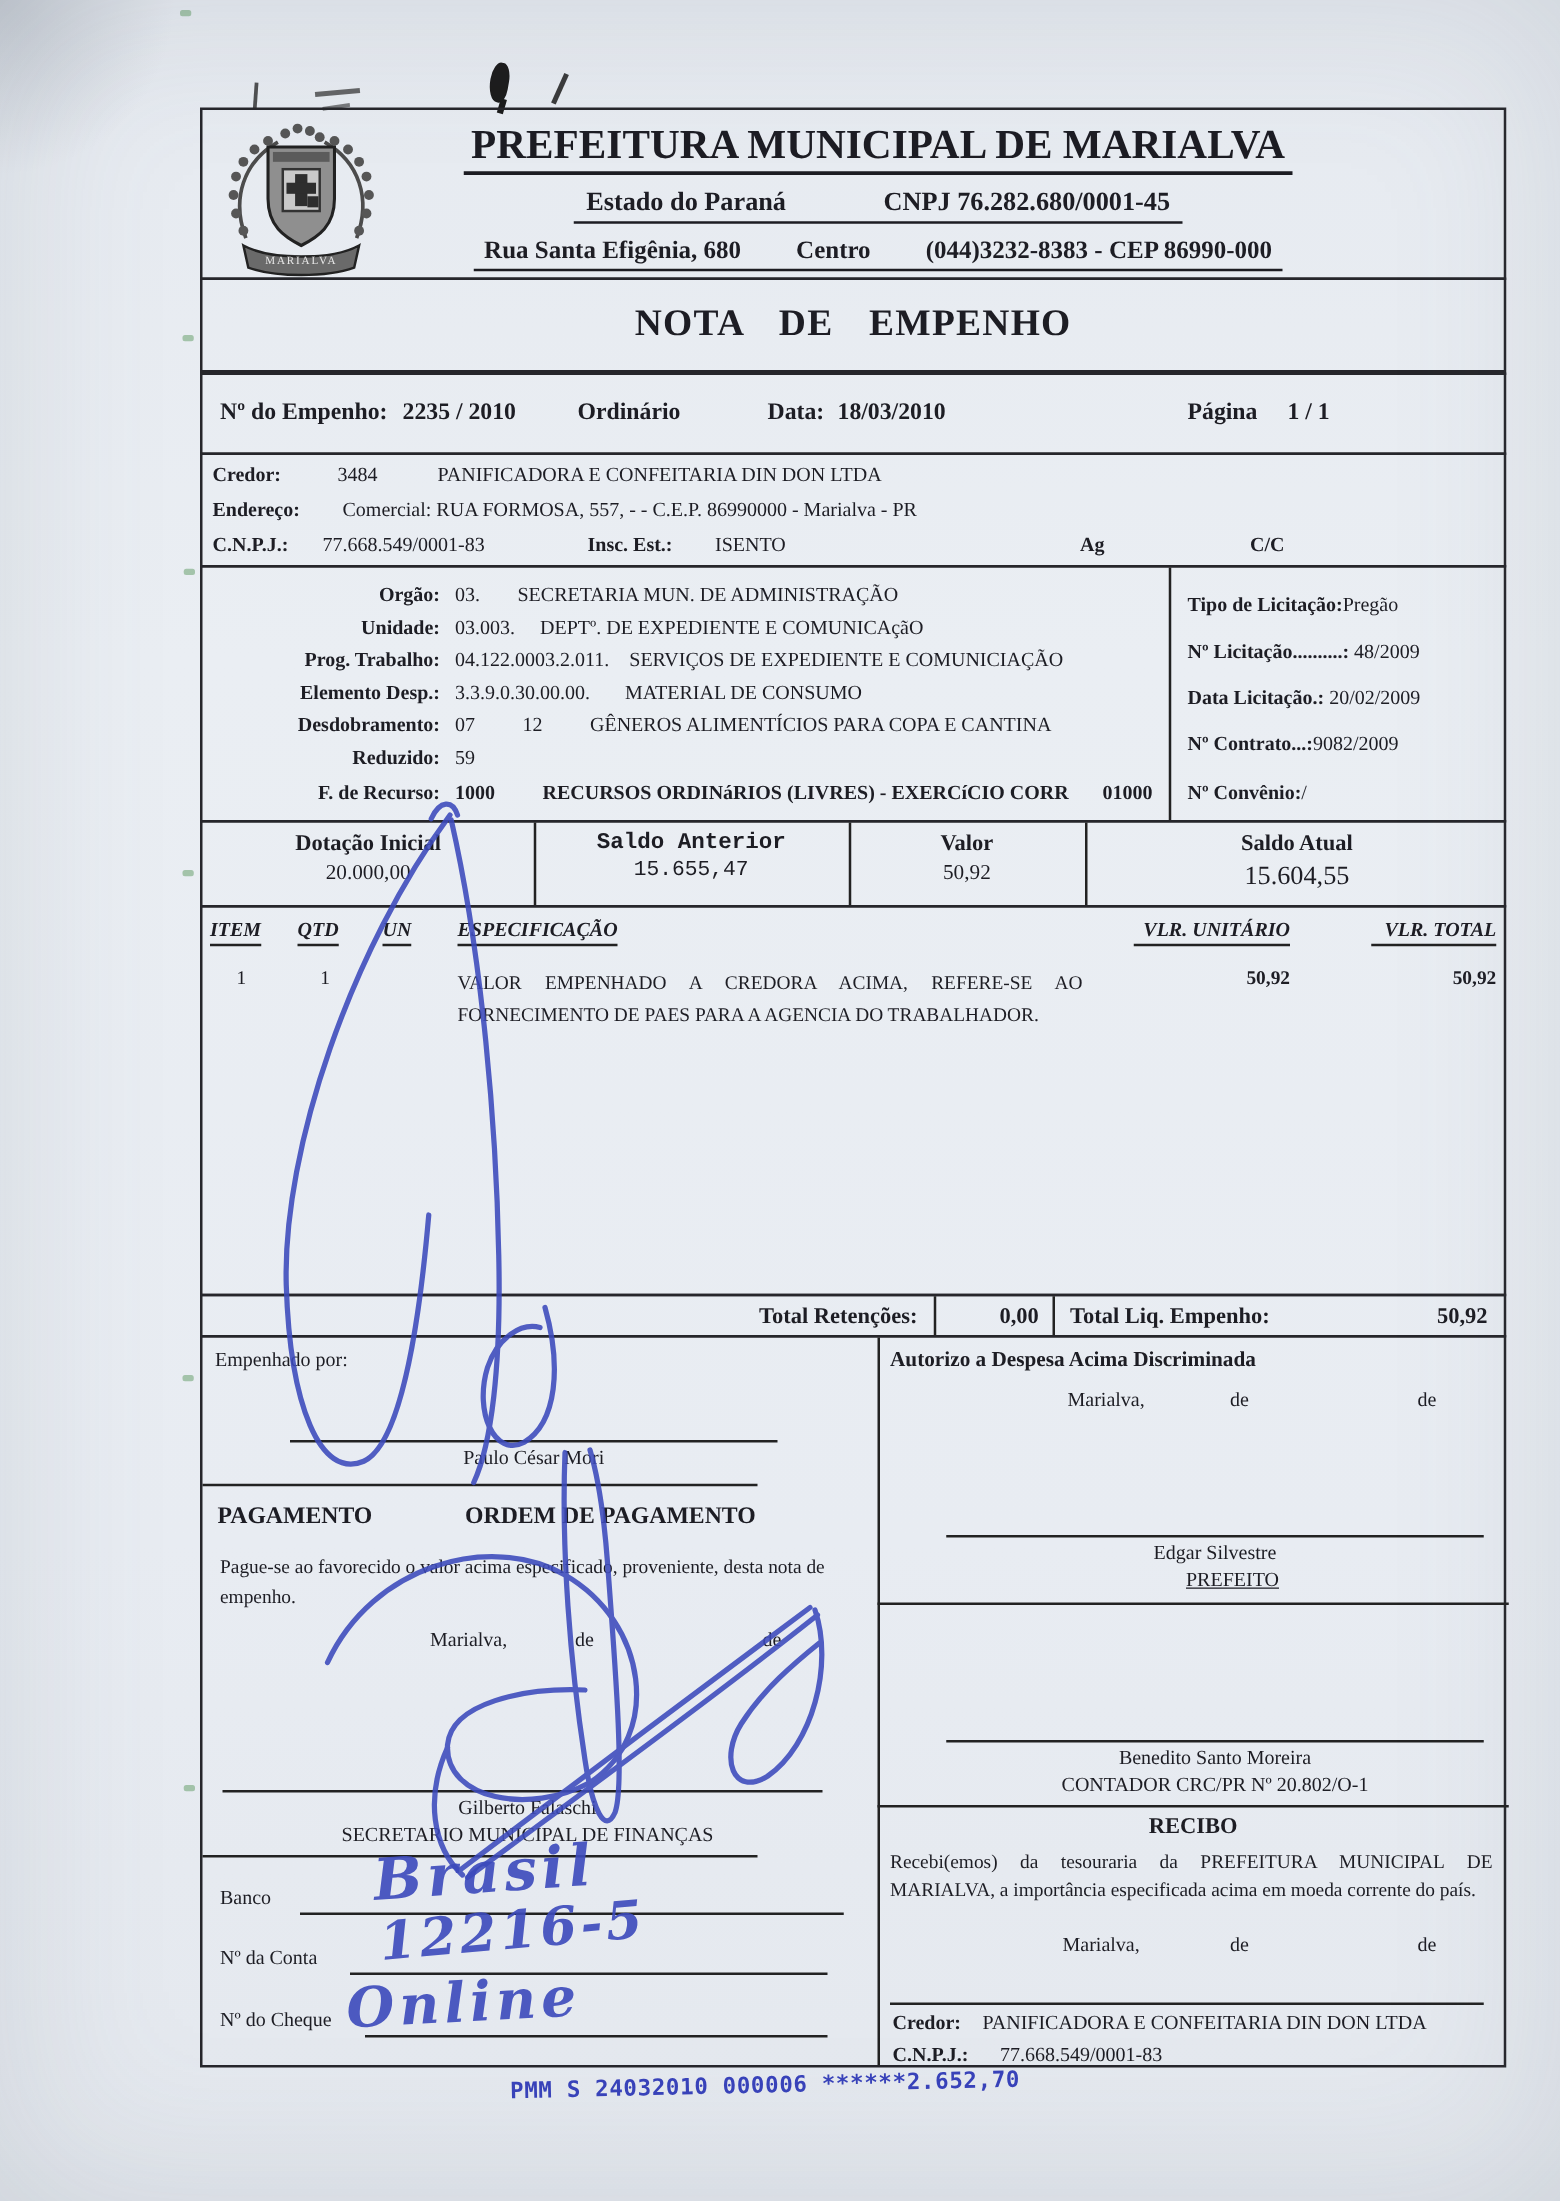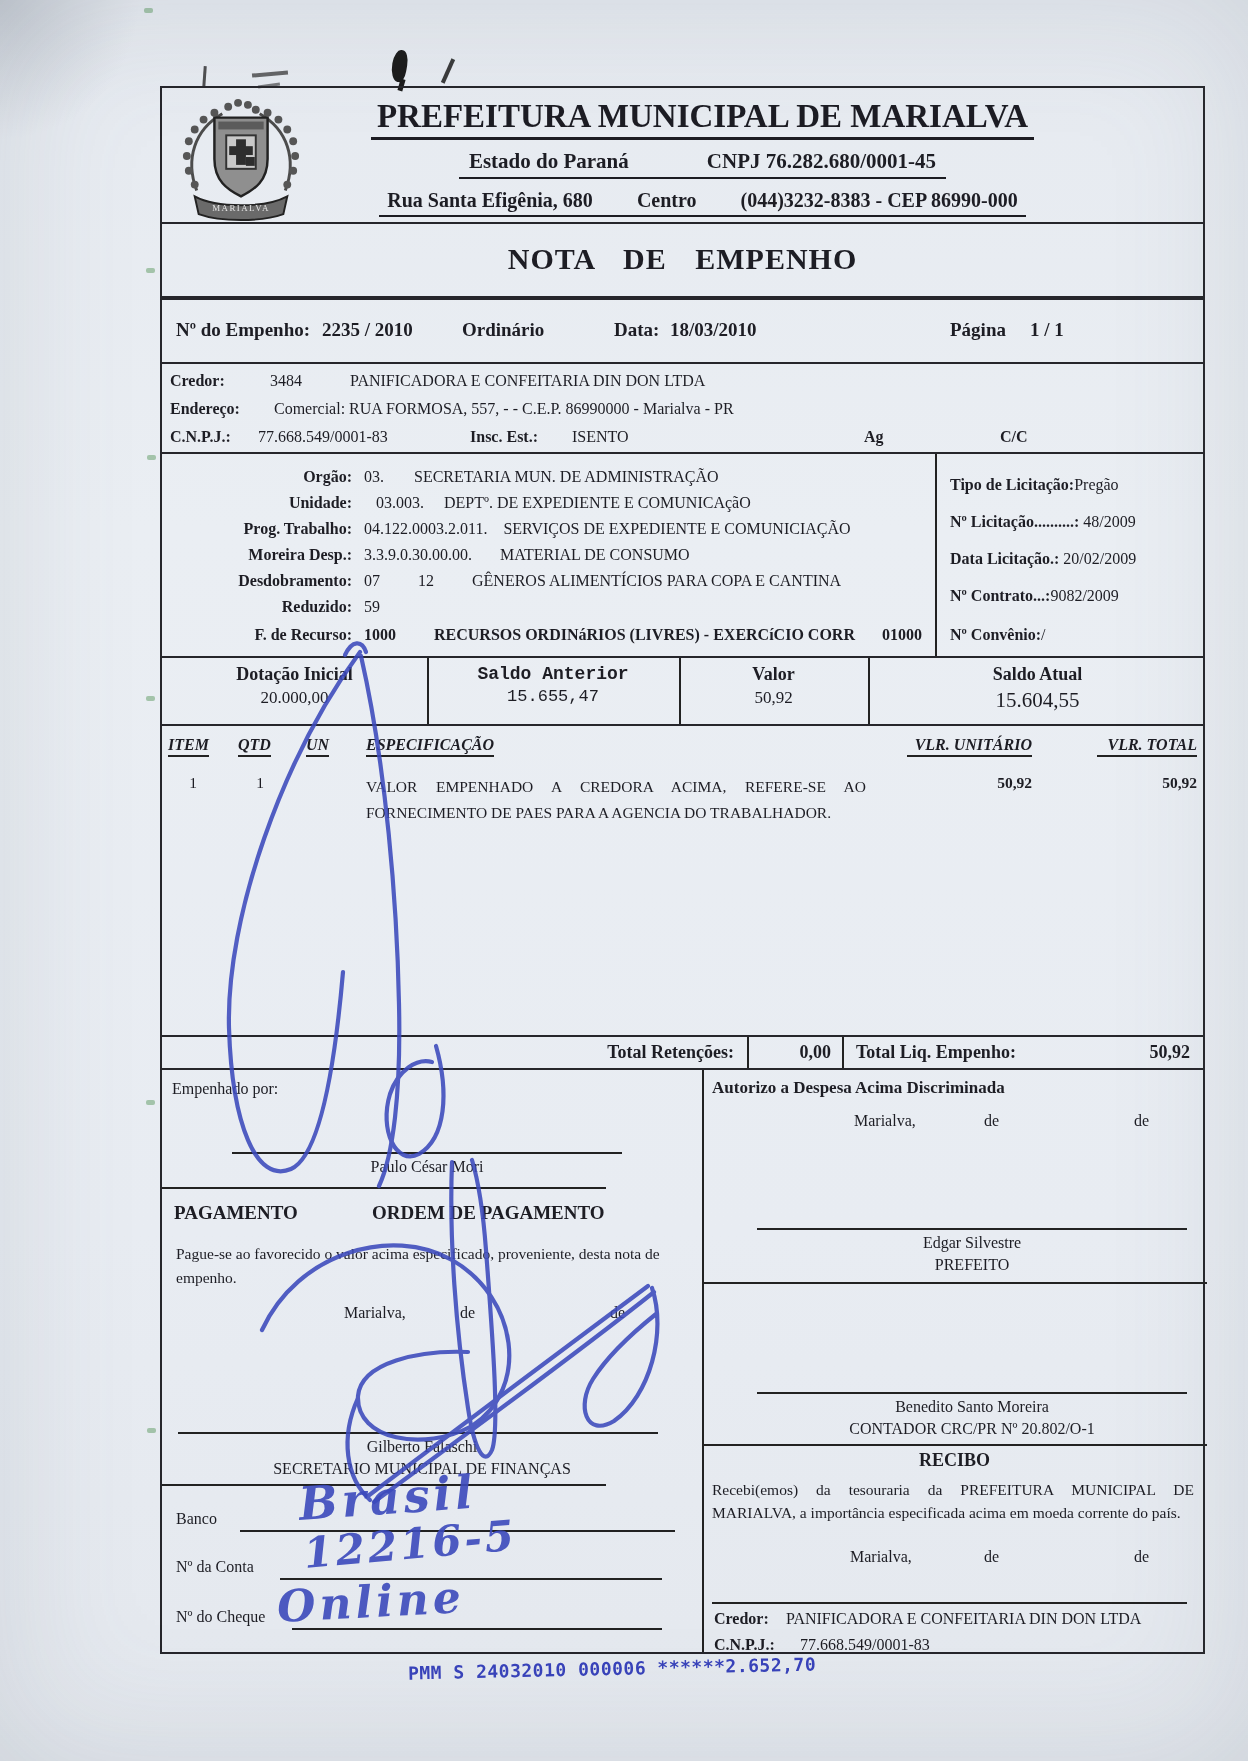--- a/index.html
+++ b/index.html
@@ -130,30 +130,30 @@
 
   <div class="box" style="left:160px;top:452px;width:1045px;height:206px;font-size:16px;">
     <div class="vr" style="left:773px;"></div>
     <div class="abs" style="left:0;top:14px;width:770px;">
       <span class="lblcol">Orgão:</span>
       <span style="margin-left:8px;">03.</span>
       <span style="margin-left:26px;">SECRETARIA MUN. DE ADMINISTRAÇÃO</span>
     </div>
     <div class="abs" style="left:0;top:40px;width:770px;">
       <span class="lblcol">Unidade:</span>
-      <span style="margin-left:20px;">03.003.</span>
+      <span style="margin-left:8px;">03.003.</span>
       <span style="margin-left:16px;">DEPTº. DE EXPEDIENTE E COMUNICAçãO</span>
     </div>
     <div class="abs" style="left:0;top:66px;width:770px;">
       <span class="lblcol">Prog. Trabalho:</span>
       <span style="margin-left:8px;">04.122.0003.2.011.</span>
       <span style="margin-left:12px;">SERVIÇOS DE EXPEDIENTE E COMUNICIAÇÃO</span>
     </div>
     <div class="abs" style="left:0;top:92px;width:770px;">
-      <span class="lblcol">Moreira Desp.:</span>
+      <span class="lblcol">Elemento Desp.:</span>
       <span style="margin-left:8px;">3.3.9.0.30.00.00.</span>
       <span style="margin-left:24px;">MATERIAL DE CONSUMO</span>
     </div>
     <div class="abs" style="left:0;top:118px;width:770px;">
       <span class="lblcol">Desdobramento:</span>
       <span style="margin-left:8px;">07</span>
       <span style="margin-left:34px;">12</span>
       <span style="margin-left:34px;">GÊNEROS ALIMENTÍCIOS PARA COPA E CANTINA</span>
     </div>
     <div class="abs" style="left:0;top:144px;width:770px;">
@@ -257,21 +257,21 @@
       <div class="sigline" style="left:130px;top:536px;width:370px;height:22px;"></div>
     </div>
 
     <div class="abs" style="left:540px;top:0;width:505px;height:100%;">
       <span class="abs b" style="left:10px;top:8px;font-size:17px;">Autorizo a Despesa Acima Discriminada</span>
       <span class="abs" style="left:152px;top:42px;">Marialva,</span>
       <span class="abs" style="left:282px;top:42px;">de</span>
       <span class="abs" style="left:432px;top:42px;">de</span>
       <div class="sigline" style="left:55px;top:136px;width:430px;height:22px;"></div>
       <div class="abs ctr" style="left:55px;top:164px;width:430px;">Edgar Silvestre</div>
-      <div class="abs ctr" style="left:55px;top:186px;width:430px;">PREFEITO</div>
+      <div class="abs ctr" style="left:69px;top:186px;width:430px;text-decoration:underline;">PREFEITO</div>
       <div class="hr" style="top:212px;"></div>
       <div class="sigline" style="left:55px;top:300px;width:430px;height:22px;"></div>
       <div class="abs ctr" style="left:55px;top:328px;width:430px;">Benedito Santo Moreira</div>
       <div class="abs ctr" style="left:55px;top:350px;width:430px;">CONTADOR CRC/PR Nº 20.802/O-1</div>
       <div class="hr" style="top:374px;"></div>
       <div class="abs ctr b" style="left:0;top:380px;width:100%;font-size:18px;">RECIBO</div>
       <div class="abs justify" style="left:10px;top:408px;width:482px;font-size:15.5px;line-height:1.5;">Recebi(emos) da tesouraria da PREFEITURA MUNICIPAL DE MARIALVA, a importância especificada acima em moeda corrente do país.</div>
       <span class="abs" style="left:148px;top:478px;">Marialva,</span>
       <span class="abs" style="left:282px;top:478px;">de</span>
       <span class="abs" style="left:432px;top:478px;">de</span>

